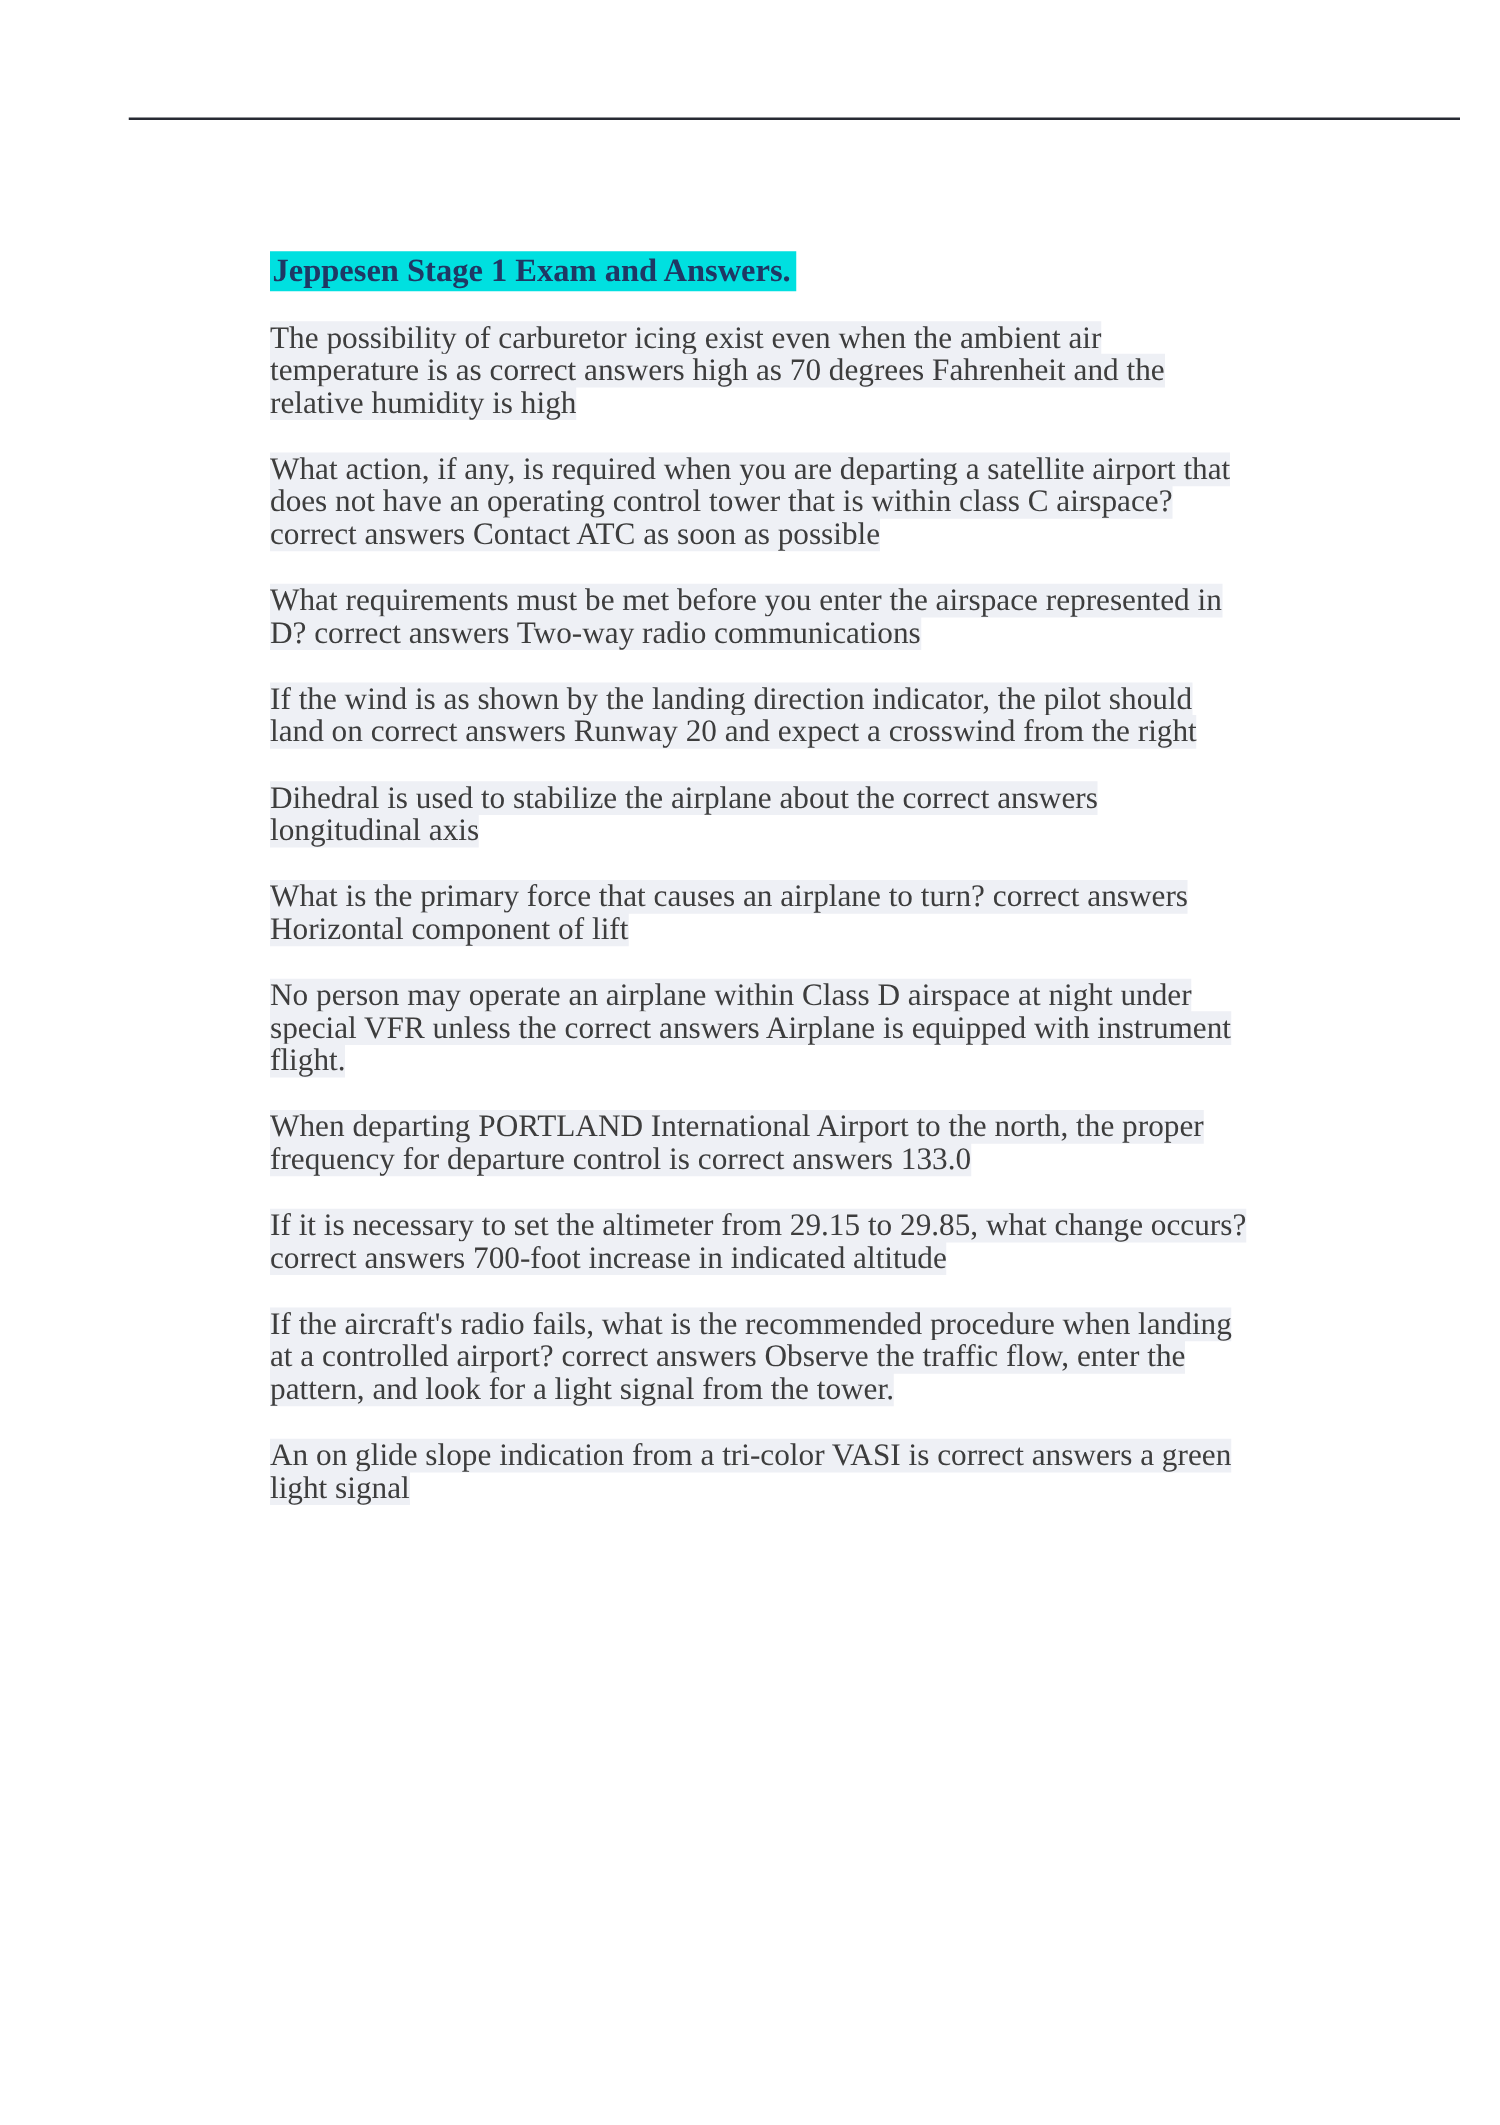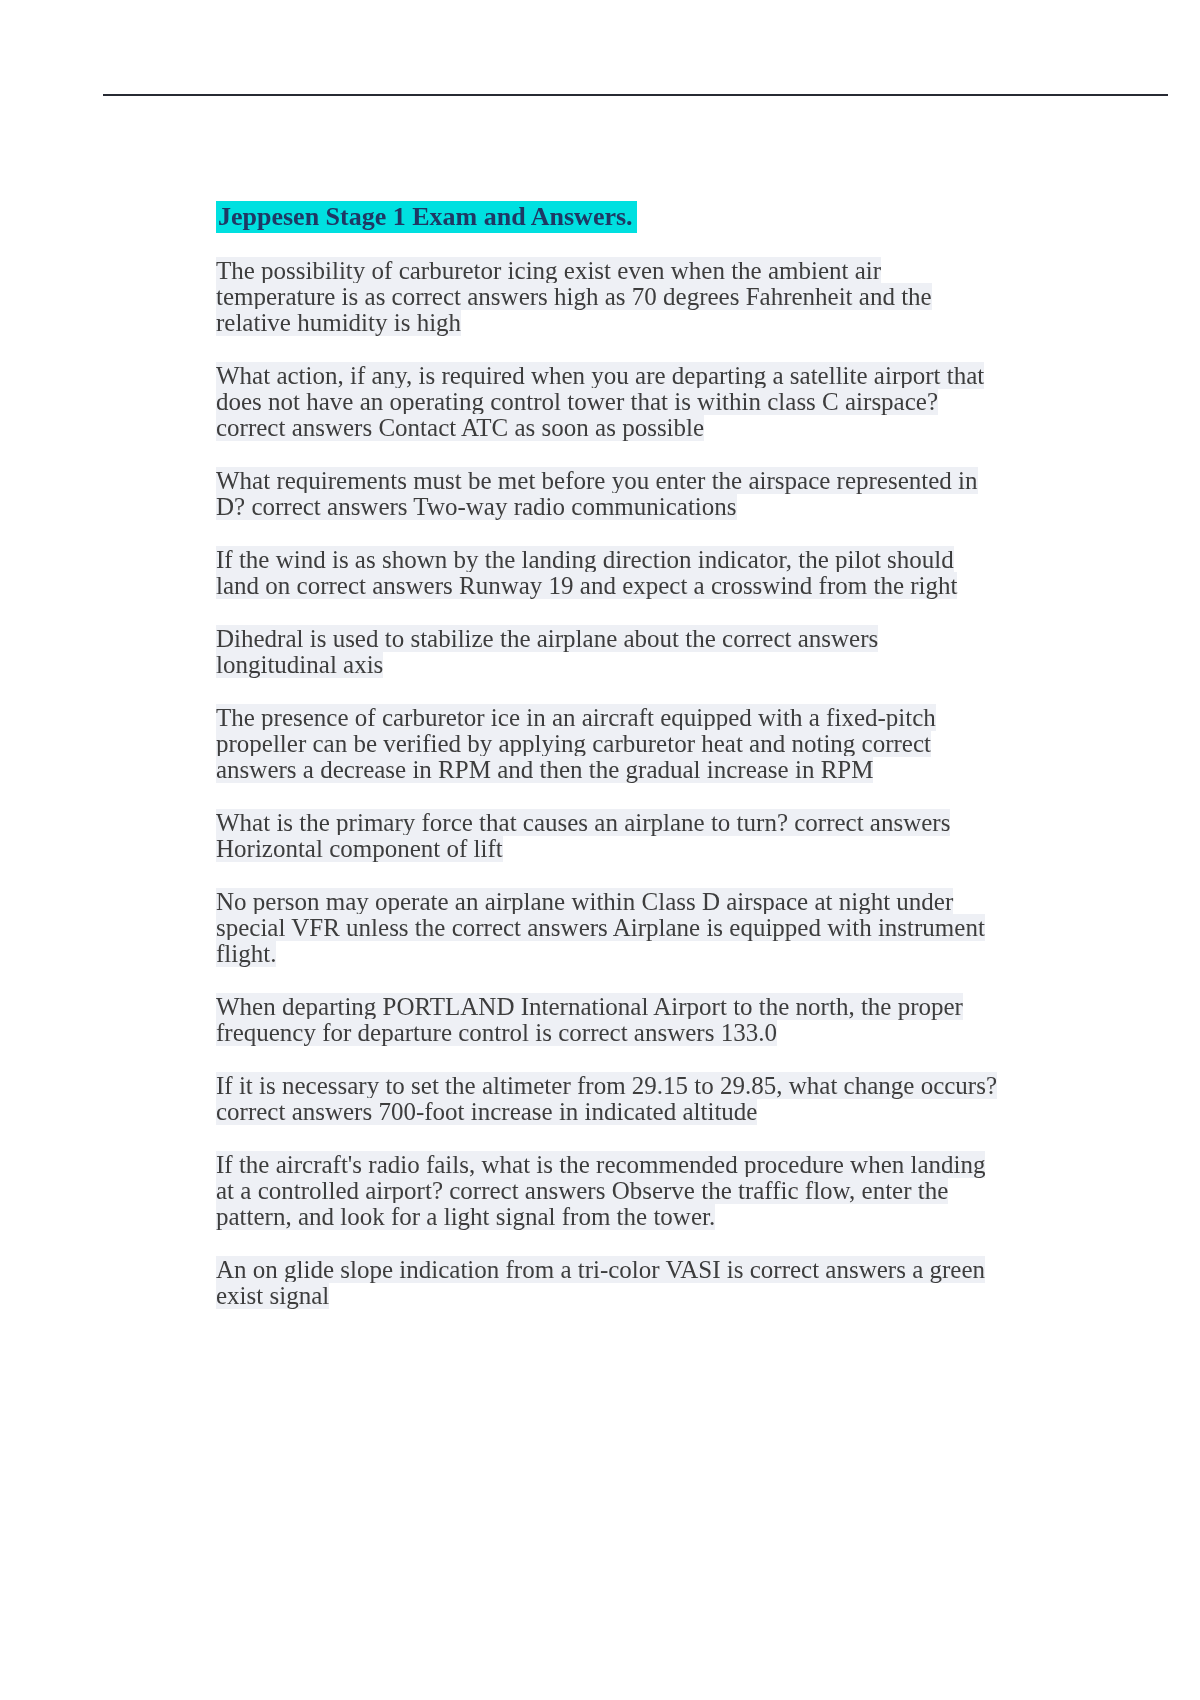--- a/index.html
+++ b/index.html
@@ -72,27 +72,26 @@
 
   <div class="top-rule"></div>
 
   <div class="content">
 
     <h1 class="doc-title"><mark>Jeppesen Stage 1 Exam and Answers.</mark></h1>
 
     <p class="para"><span class="hl">The possibility of carburetor icing exist even when the ambient air temperature is as correct answers high as 70 degrees Fahrenheit and the relative humidity is high</span></p>
     <p class="para"><span class="hl">What action, if any, is required when you are departing a satellite airport that does not have an operating control tower that is within class C airspace? correct answers Contact ATC as soon as possible</span></p>
     <p class="para"><span class="hl">What requirements must be met before you enter the airspace represented in D? correct answers Two-way radio communications</span></p>
-    <p class="para"><span class="hl">If the wind is as shown by the landing direction indicator, the pilot should land on correct answers Runway 19 and expect a crosswind from the right</span></p>
+    <p class="para"><span class="hl">If the wind is as shown by the landing direction indicator, the pilot should land on correct answers Runway 20 and expect a crosswind from the right</span></p>
     <p class="para"><span class="hl">Dihedral is used to stabilize the airplane about the correct answers longitudinal axis</span></p>
-    <p class="para"><span class="hl">The presence of carburetor ice in an aircraft equipped with a fixed-pitch propeller can be verified by applying carburetor heat and noting correct answers a decrease in RPM and then the gradual increase in RPM</span></p>
     <p class="para"><span class="hl">What is the primary force that causes an airplane to turn? correct answers Horizontal component of lift</span></p>
     <p class="para"><span class="hl">No person may operate an airplane within Class D airspace at night under special VFR unless the correct answers Airplane is equipped with instrument flight.</span></p>
     <p class="para"><span class="hl">When departing PORTLAND International Airport to the north, the proper frequency for departure control is correct answers 133.0</span></p>
     <p class="para"><span class="hl">If it is necessary to set the altimeter from 29.15 to 29.85, what change occurs? correct answers 700-foot increase in indicated altitude</span></p>
     <p class="para"><span class="hl">If the aircraft's radio fails, what is the recommended procedure when landing at a controlled airport? correct answers Observe the traffic flow, enter the pattern, and look for a light signal from the tower.</span></p>
-    <p class="para"><span class="hl">An on glide slope indication from a tri-color VASI is correct answers a green exist signal</span></p>
+    <p class="para"><span class="hl">An on glide slope indication from a tri-color VASI is correct answers a green light signal</span></p>
 
   </div>
 
   <div class="bottom-rule"></div>
 
 </div>
 
 </body></html>

